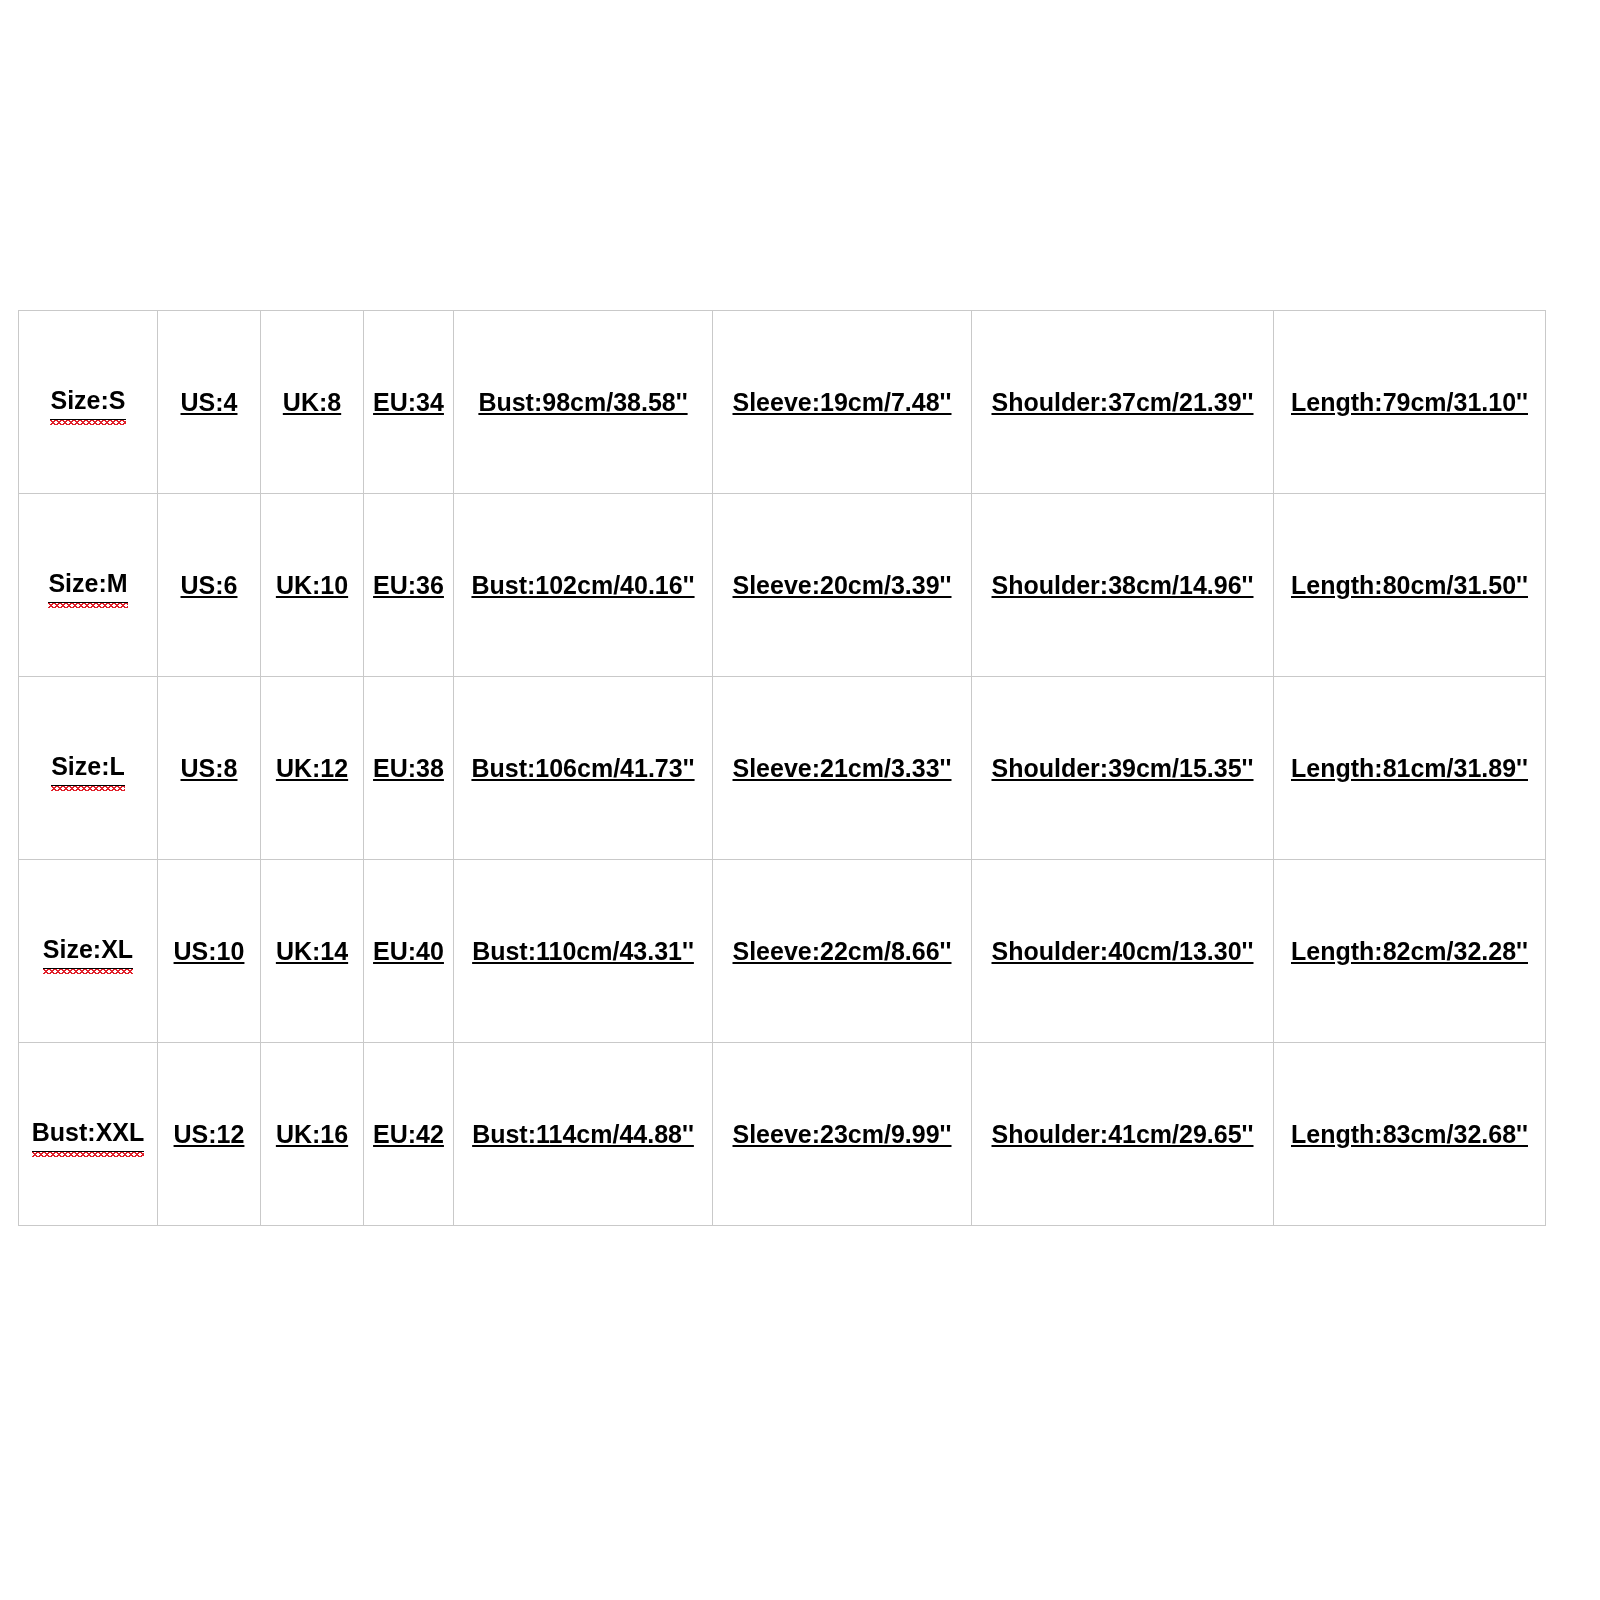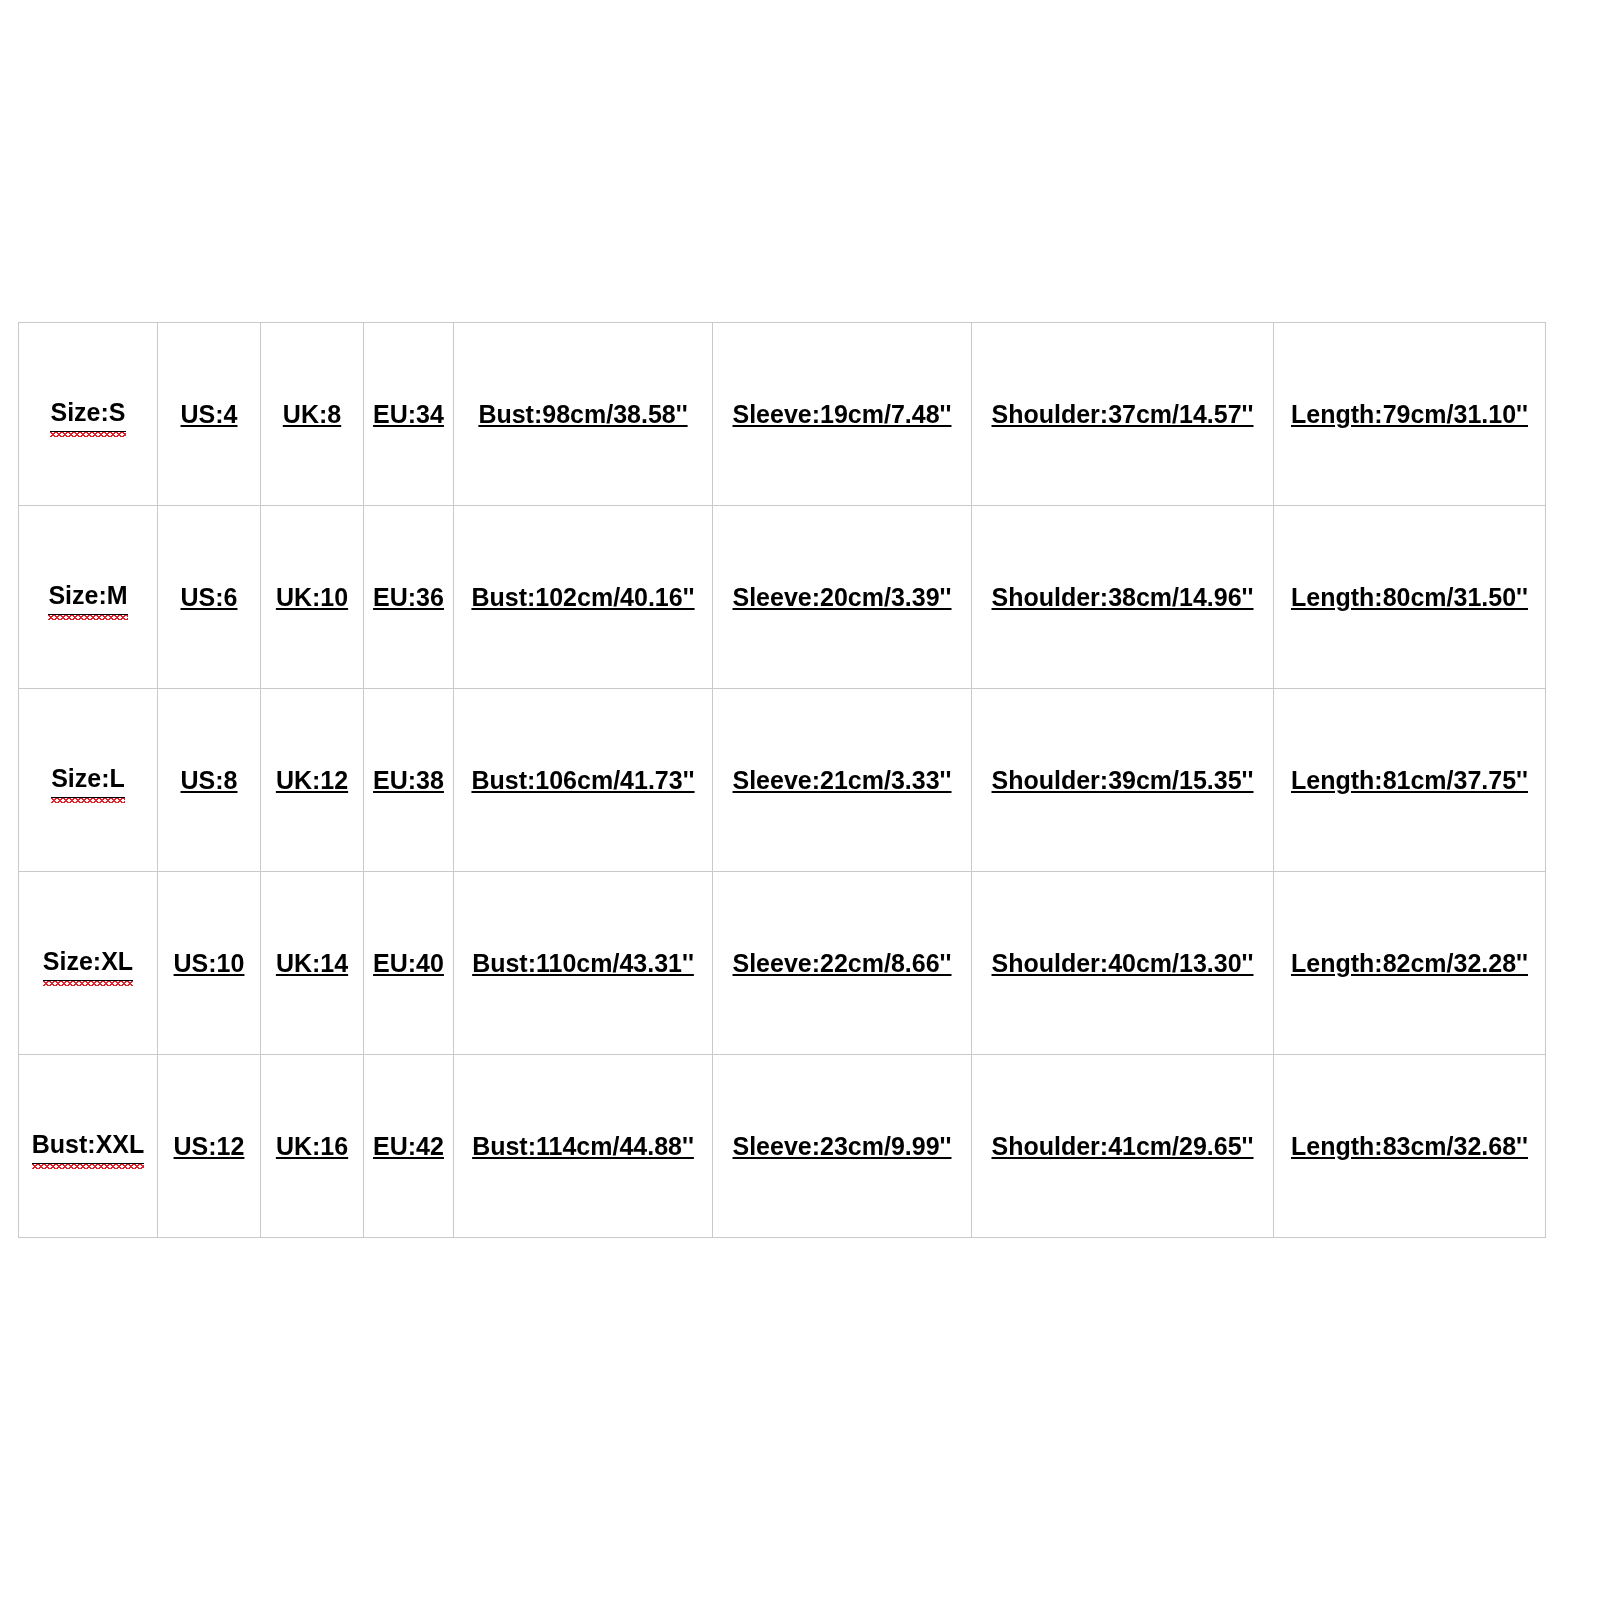--- a/index.html
+++ b/index.html
@@ -10,21 +10,21 @@
   body {
     width: 1600px;
     height: 1600px;
     font-family: "Liberation Sans", sans-serif;
     position: relative;
     overflow: hidden;
   }
   #size-chart {
     position: absolute;
     left: 18px;
-    top: 322px;
+    top: 310px;
     width: 1527px;
   }
   table.size-table {
     border-collapse: collapse;
     width: 100%;
     table-layout: fixed;
   }
   table.size-table td {
     border: 1px solid #c9c9c9;
     text-align: center;
@@ -84,42 +84,42 @@
         <col class="c-length">
     </colgroup>
     <tbody>
       <tr>
         <td><span class="size-label">Size:S</span></td>
         <td><span class="cell-text">US:4</span></td>
         <td><span class="cell-text">UK:8</span></td>
         <td><span class="cell-text">EU:34</span></td>
         <td><span class="cell-text">Bust:98cm/38.58''</span></td>
         <td><span class="cell-text">Sleeve:19cm/7.48''</span></td>
-        <td><span class="cell-text">Shoulder:37cm/14.57''</span></td>
+        <td><span class="cell-text">Shoulder:37cm/21.39''</span></td>
         <td><span class="cell-text">Length:79cm/31.10''</span></td>
       </tr>
       <tr>
         <td><span class="size-label">Size:M</span></td>
         <td><span class="cell-text">US:6</span></td>
         <td><span class="cell-text">UK:10</span></td>
         <td><span class="cell-text">EU:36</span></td>
         <td><span class="cell-text">Bust:102cm/40.16''</span></td>
         <td><span class="cell-text">Sleeve:20cm/3.39''</span></td>
         <td><span class="cell-text">Shoulder:38cm/14.96''</span></td>
         <td><span class="cell-text">Length:80cm/31.50''</span></td>
       </tr>
       <tr>
         <td><span class="size-label">Size:L</span></td>
         <td><span class="cell-text">US:8</span></td>
         <td><span class="cell-text">UK:12</span></td>
         <td><span class="cell-text">EU:38</span></td>
         <td><span class="cell-text">Bust:106cm/41.73''</span></td>
         <td><span class="cell-text">Sleeve:21cm/3.33''</span></td>
         <td><span class="cell-text">Shoulder:39cm/15.35''</span></td>
-        <td><span class="cell-text">Length:81cm/37.75''</span></td>
+        <td><span class="cell-text">Length:81cm/31.89''</span></td>
       </tr>
       <tr>
         <td><span class="size-label">Size:XL</span></td>
         <td><span class="cell-text">US:10</span></td>
         <td><span class="cell-text">UK:14</span></td>
         <td><span class="cell-text">EU:40</span></td>
         <td><span class="cell-text">Bust:110cm/43.31''</span></td>
         <td><span class="cell-text">Sleeve:22cm/8.66''</span></td>
         <td><span class="cell-text">Shoulder:40cm/13.30''</span></td>
         <td><span class="cell-text">Length:82cm/32.28''</span></td>

